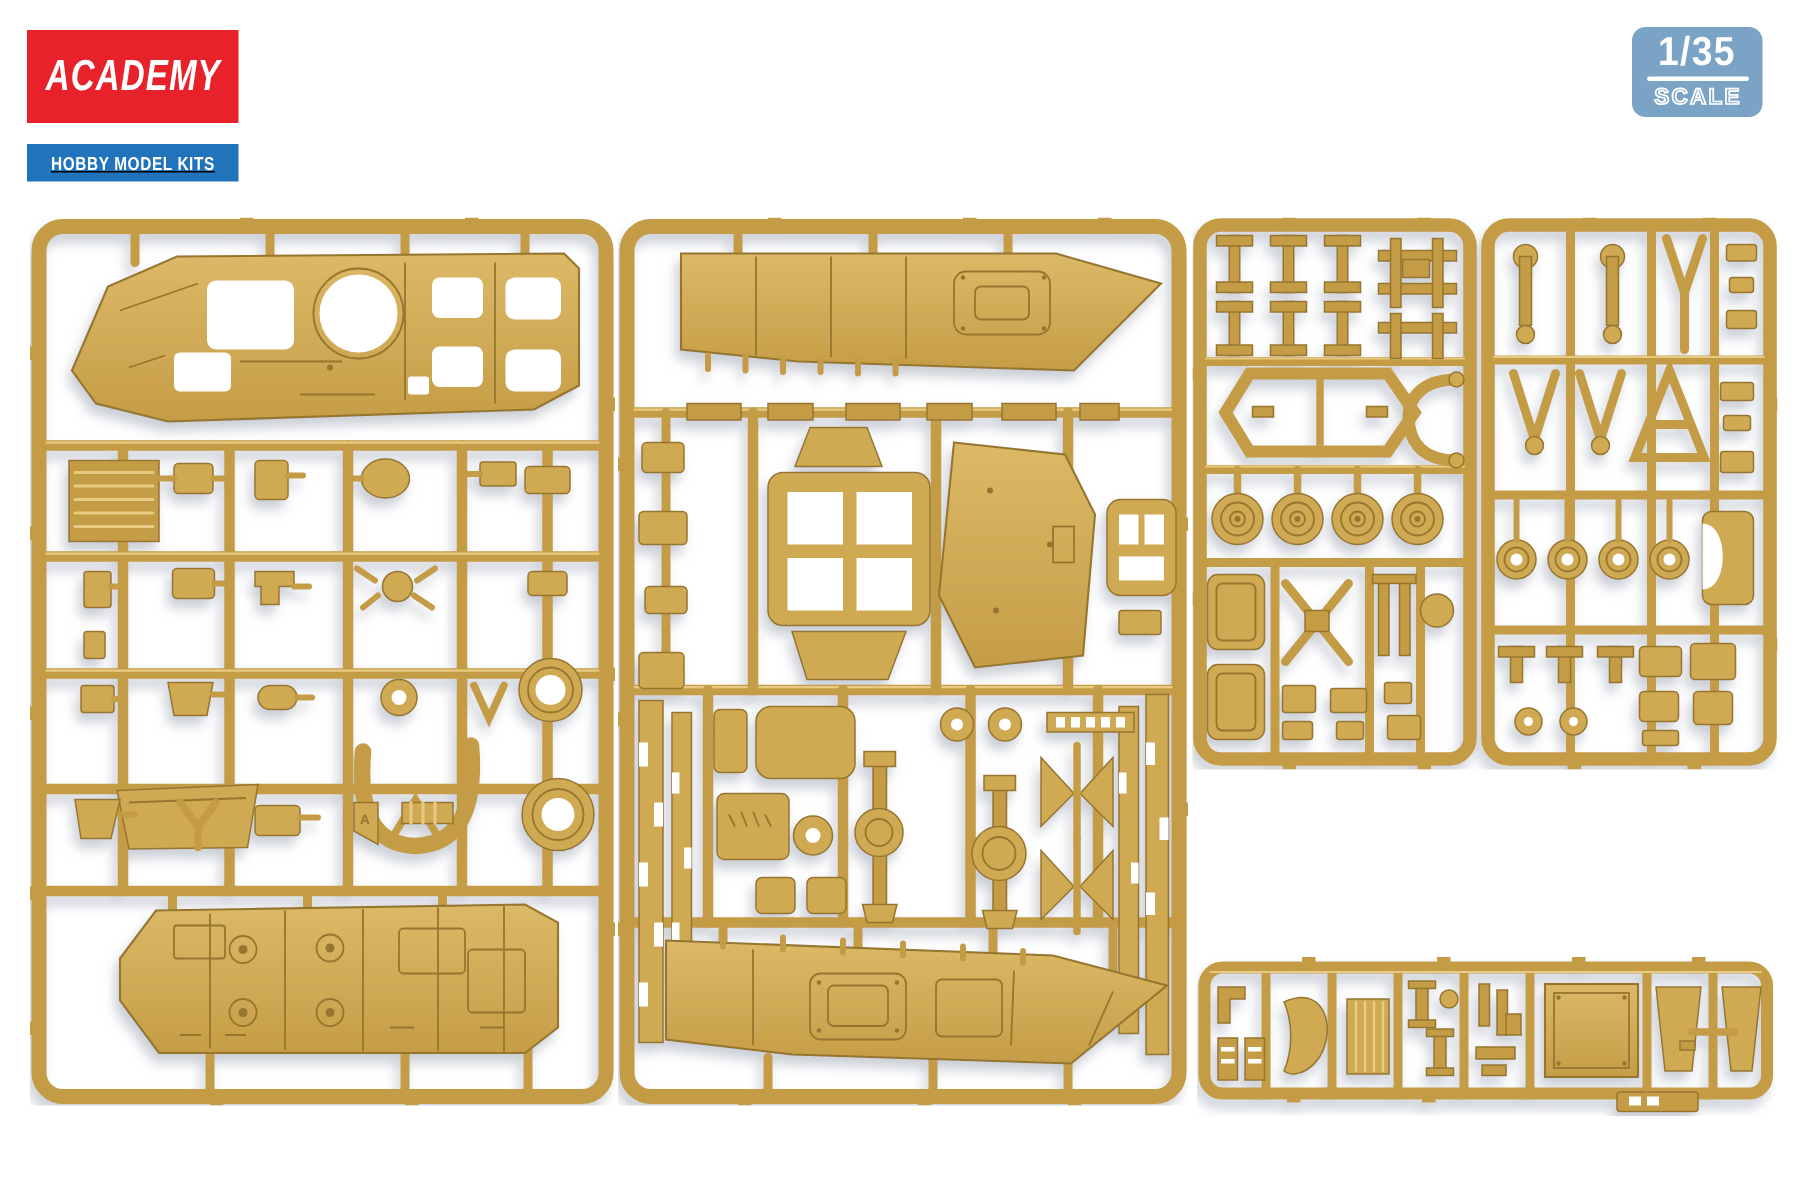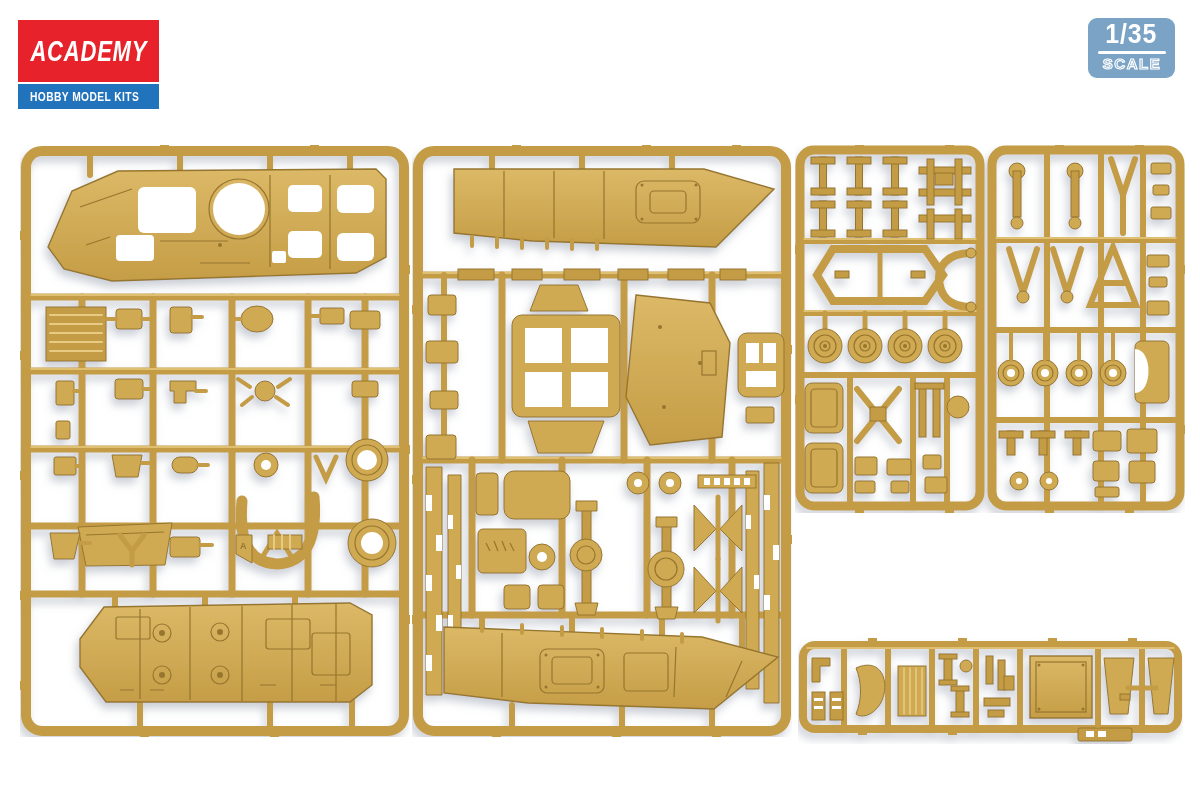--- a/index.html
+++ b/index.html
@@ -3,21 +3,21 @@
 <meta charset="utf-8">
 <style>
   html,body{margin:0;padding:0;background:#fff;}
   .photo{position:relative;width:1200px;height:800px;overflow:hidden;
          background:var(--bg,#ffffff);font-family:"Liberation Sans",sans-serif;}
 
   
   .logo{position:absolute;left:18px;top:20px;width:141px;}
   .logo-top{background:var(--brand-red,#e7222b);height:62px;display:flex;align-items:center;justify-content:center;font-style:italic;}
   .logo-top span{color:#fff;font-weight:bold;font-size:29px;letter-spacing:1px;transform:scaleX(.76);white-space:nowrap;}
-  .logo-bottom{background:var(--brand-blue,#2173bb);height:25px;margin-top:2px;display:flex;align-items:center;}
+  .logo-bottom{background:var(--brand-blue,#2173bb);height:25px;margin-top:14px;display:flex;align-items:center;justify-content:center;text-decoration:underline;}
   .logo-bottom span{color:#fff;font-weight:bold;font-size:12.5px;transform:scaleX(.82);white-space:nowrap;letter-spacing:.5px;}
 
   
   .badge{position:absolute;left:1088px;top:18px;width:87px;height:60px;
          background:var(--badge-blue,#7aa3c6);border-radius:9px;
          display:flex;flex-direction:column;align-items:center;}
   .badge-scale{color:#fff;font-weight:bold;font-size:27px;line-height:33px;letter-spacing:1px;transform:scaleX(.92);}
   .badge-divider{width:68px;height:3px;background:#fff;border-radius:2px;}
   .badge-label-svg{margin-top:1px;}
   .badge-label-svg text{fill:none;stroke:#fff;stroke-width:1.15;

